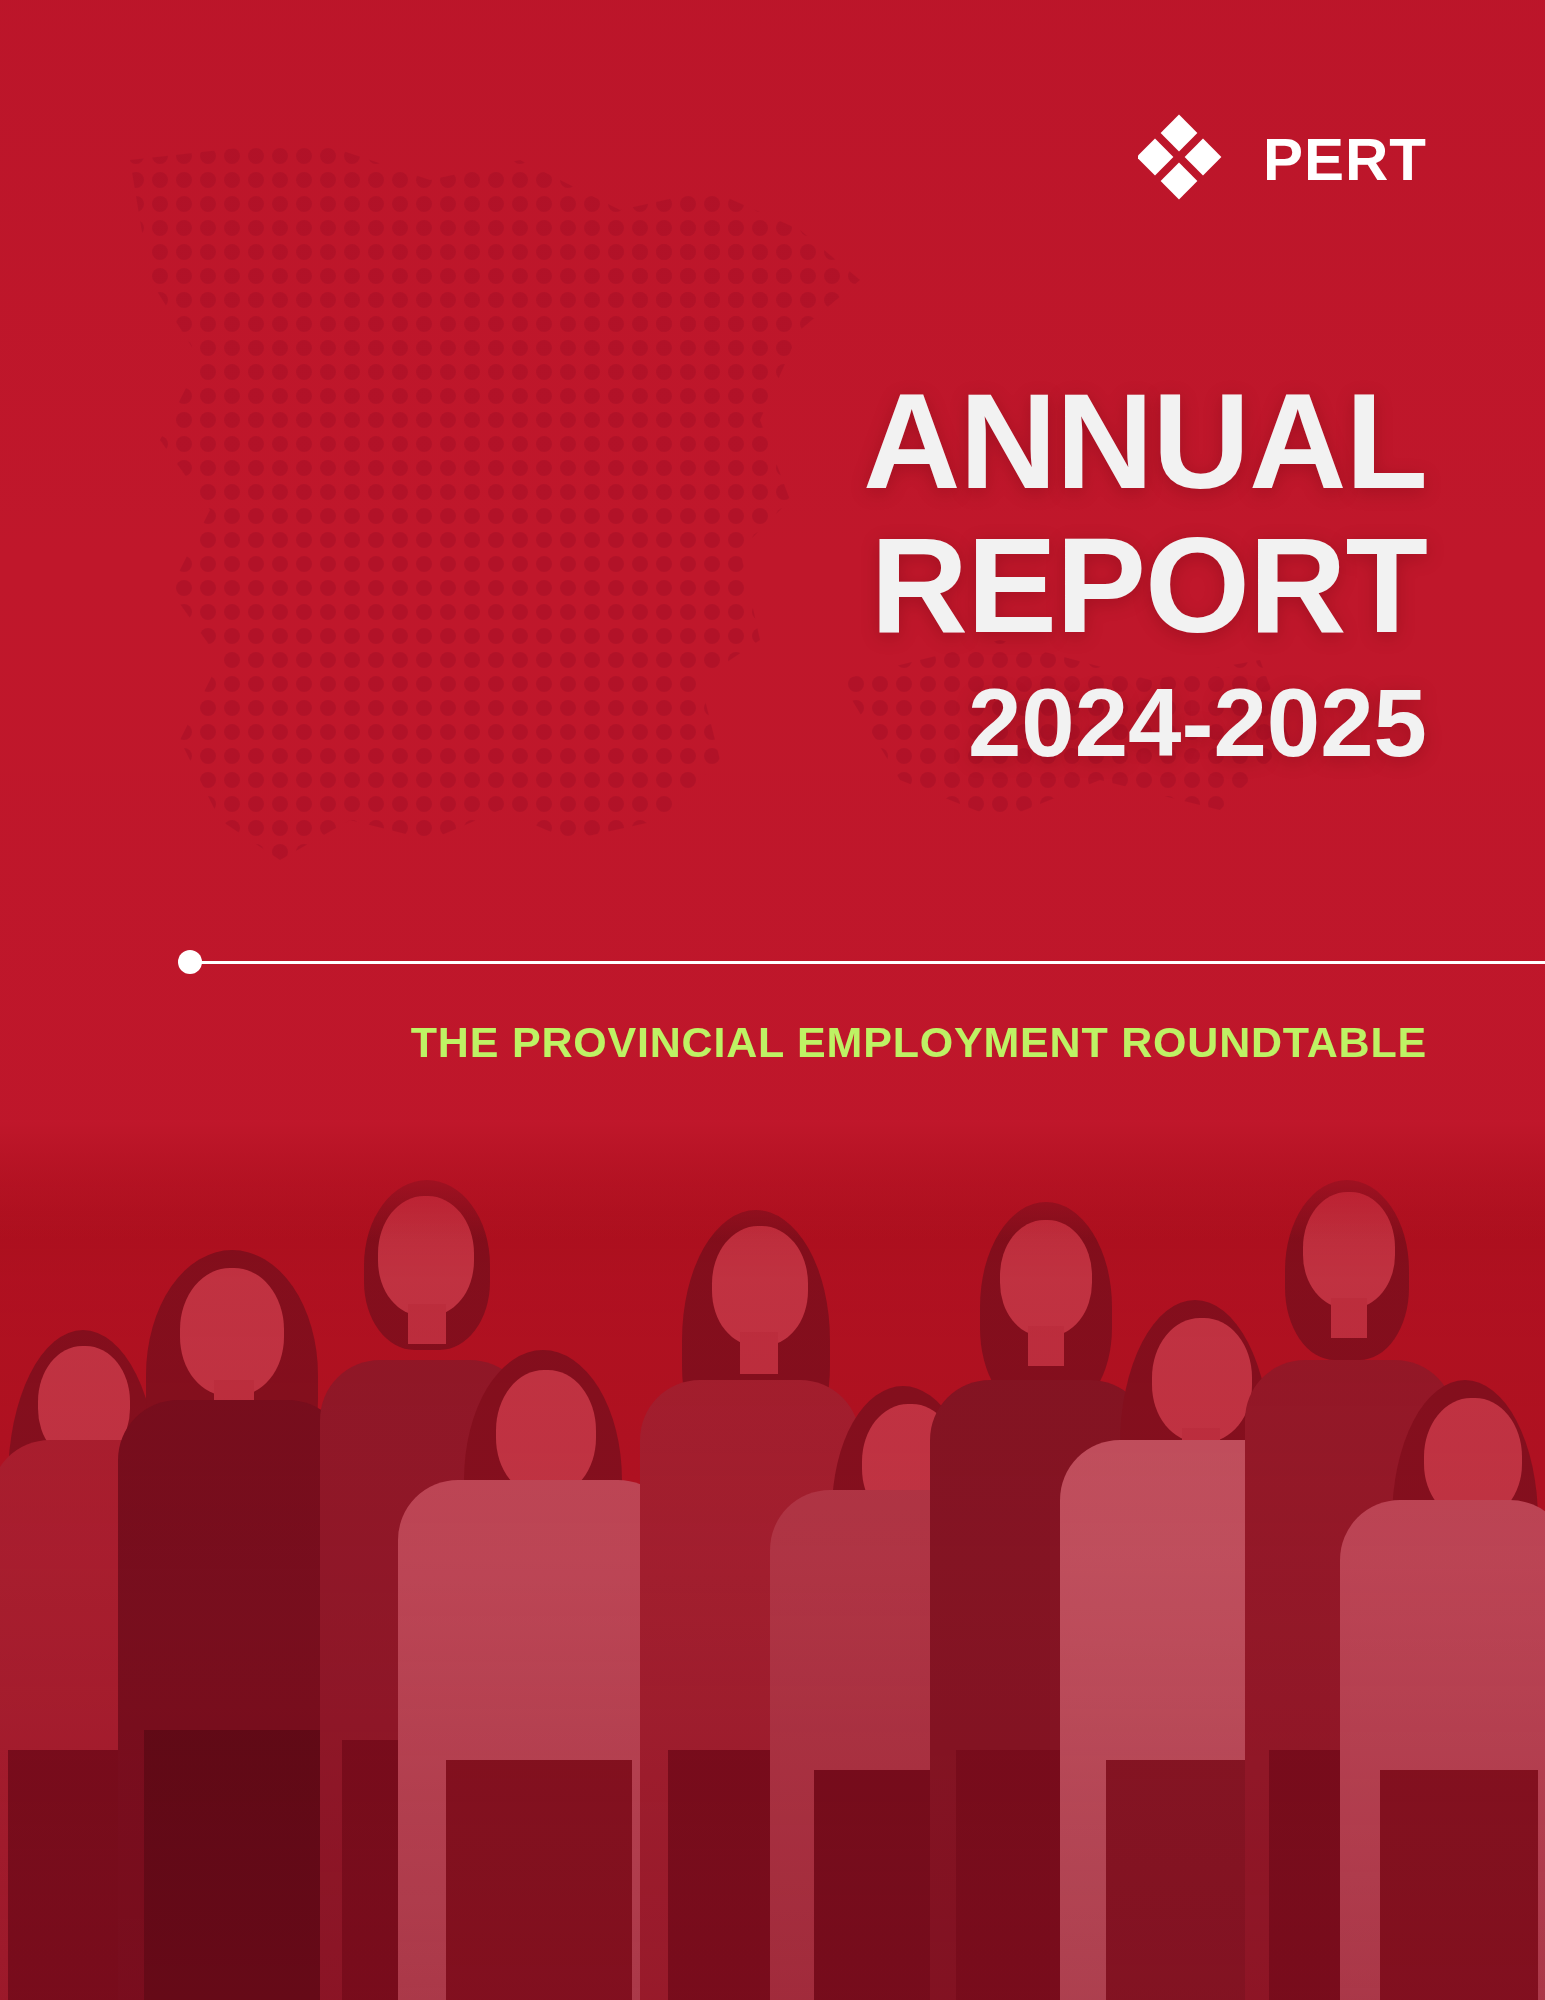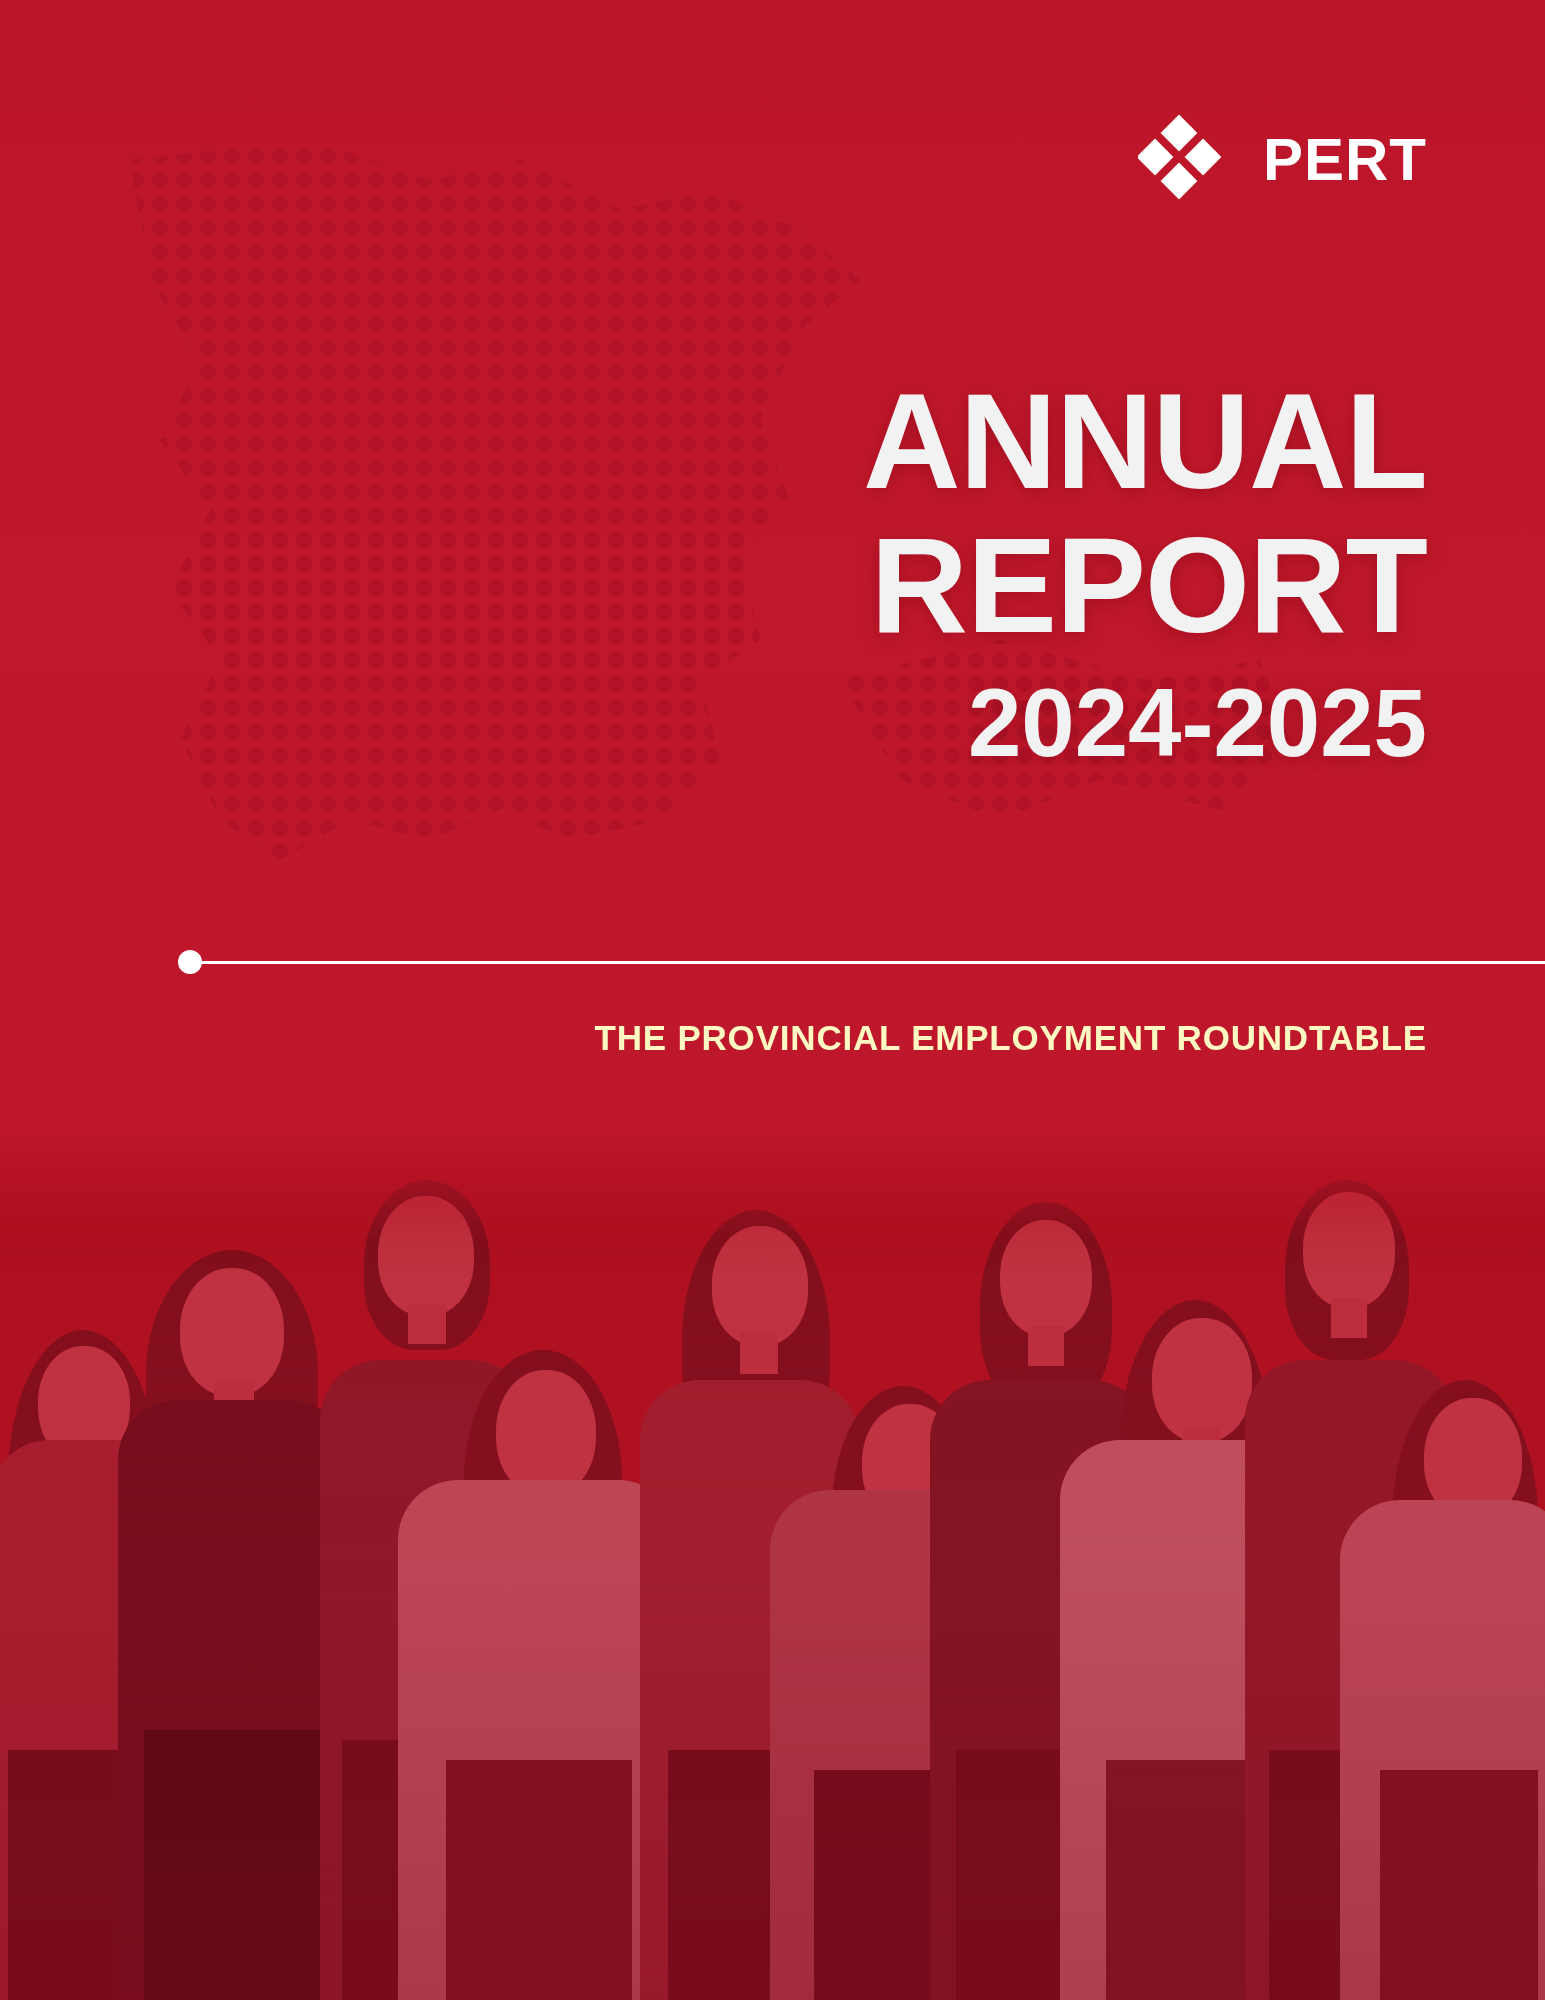--- a/index.html
+++ b/index.html
@@ -91,22 +91,22 @@
     border-radius:50%;
     background:#ffffff;
   }
 
   
   .org-name {
     position:absolute;
     left:0; right:118px;
     top:1018px;
     text-align:right;
-    color:#fef9c3;
-    font-size:35px;
+    color:#bef264;
+    font-size:43px;
     font-weight:bold;
     letter-spacing:0.8px;
   }
 
   
   .photo-band {
     position:absolute;
     left:0; right:0; bottom:0;
     height:880px;
     overflow:hidden;

